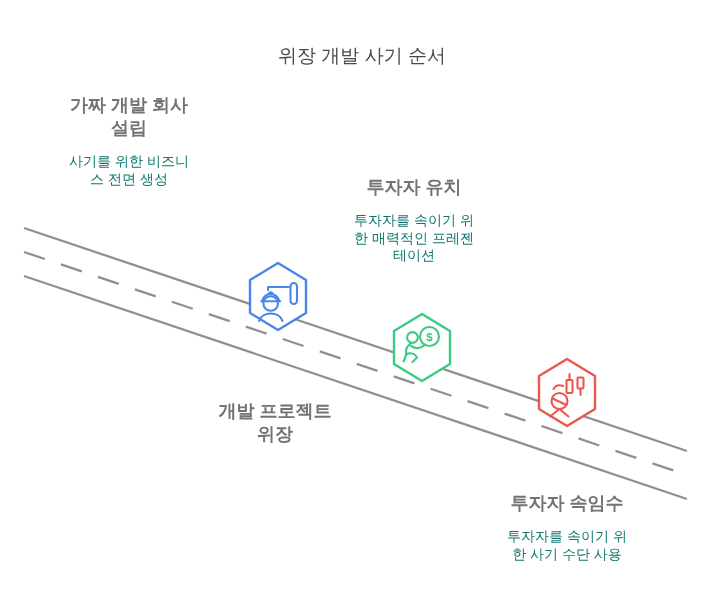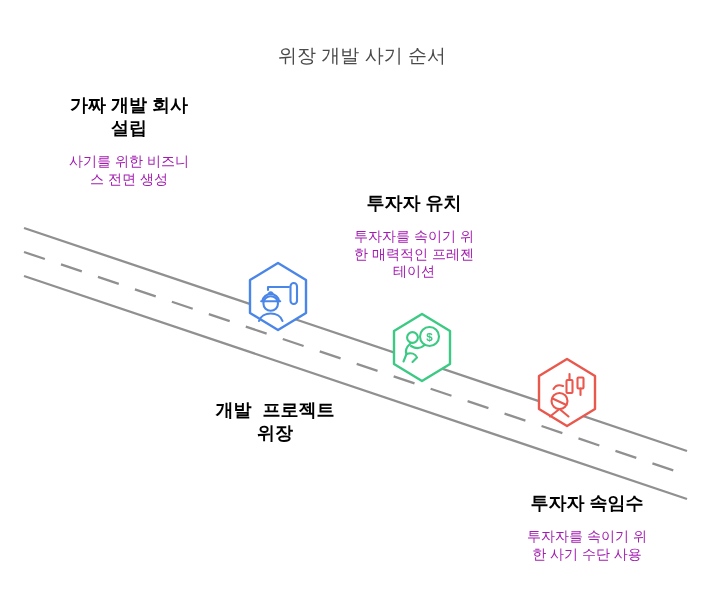--- a/index.html
+++ b/index.html
@@ -9,29 +9,29 @@
   }
   .title{
     position:absolute;left:362px;top:43px;transform:translateX(-50%);
     font-size:19px;font-weight:400;color:#4a4a4a;white-space:nowrap;z-index:3;
   }
   .road{position:absolute;left:0;top:0;z-index:1;color:#909090;}
   .hex{position:absolute;width:64px;height:71px;z-index:2;}
   .hex svg{display:block;}
   .step-text{position:absolute;transform:translateX(-50%);text-align:center;z-index:3;}
   .step-heading{
-    font-size:18px;font-weight:700;line-height:23px;color:#000000;white-space:nowrap;
+    font-size:18px;font-weight:700;line-height:23px;color:#737373;white-space:nowrap;
   }
   .step-desc{
-    margin-top:13px;font-size:14px;line-height:17.5px;color:#a21caf;white-space:nowrap;
+    margin-top:13px;font-size:14px;line-height:17.5px;color:#0f766e;white-space:nowrap;
   }
   #text1{left:129px;top:94px;}
-  #text3{left:414px;top:192px;}
-  #text2{left:275px;top:400px;font-family:Liberation Mono, monospace;}
-  #text4{left:587px;top:492px;}
+  #text3{left:414px;top:176px;}
+  #text2{left:275px;top:400px;}
+  #text4{left:567px;top:492px;}
   #hex1{left:102px;top:216px;}
   #hex2{left:246px;top:261px;}
   #hex3{left:390px;top:312px;}
   #hex4{left:535px;top:357px;}
 </style>
 </head>
 <body>
 
 <div class="stage">
 

